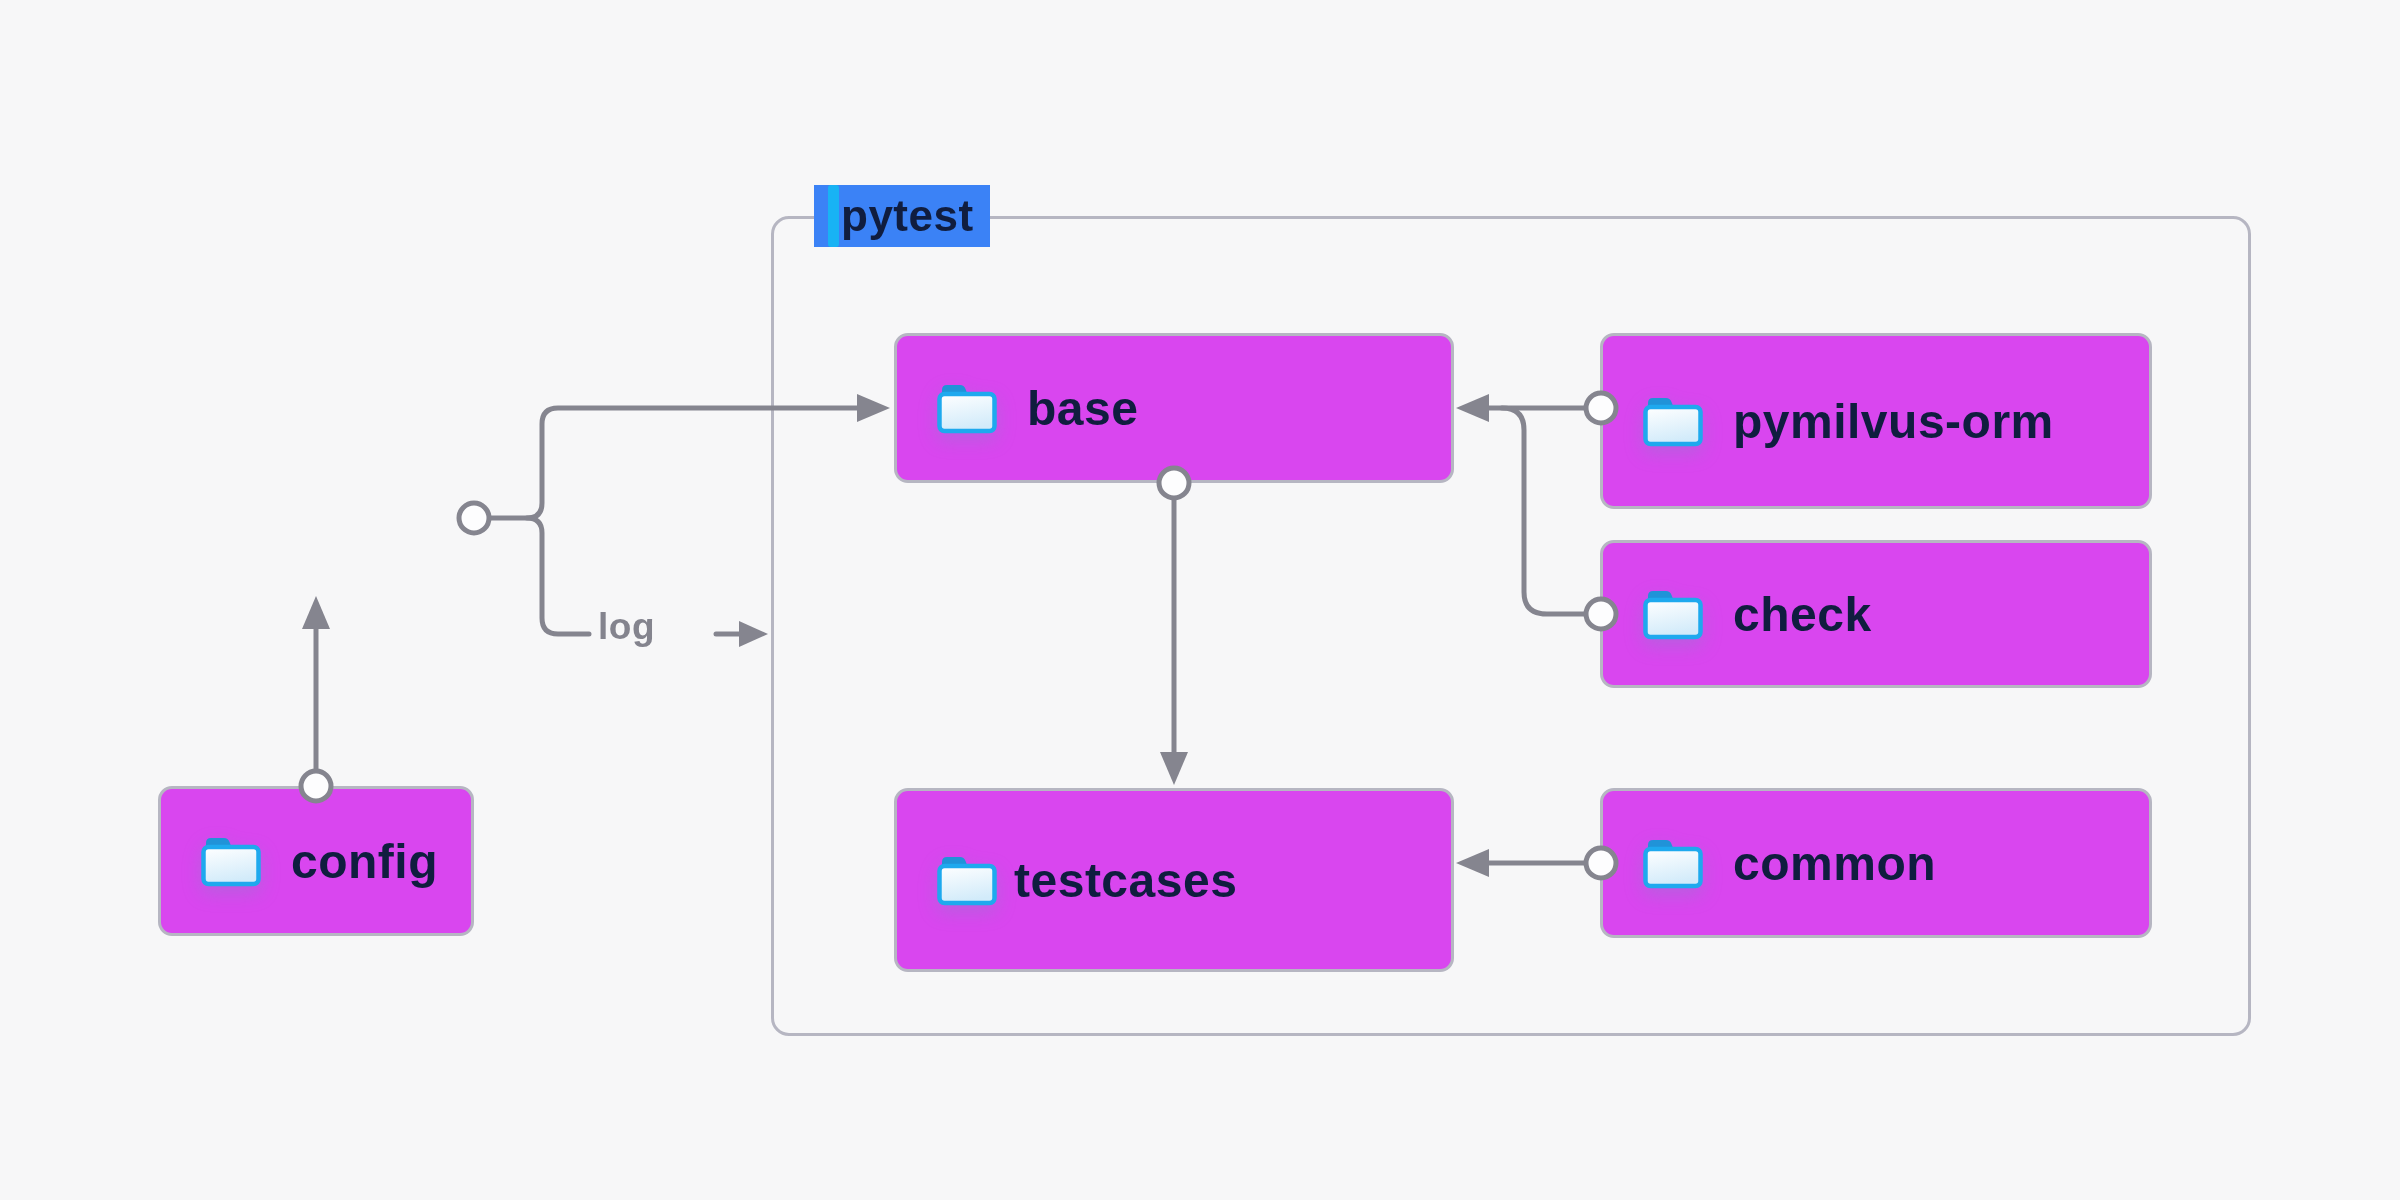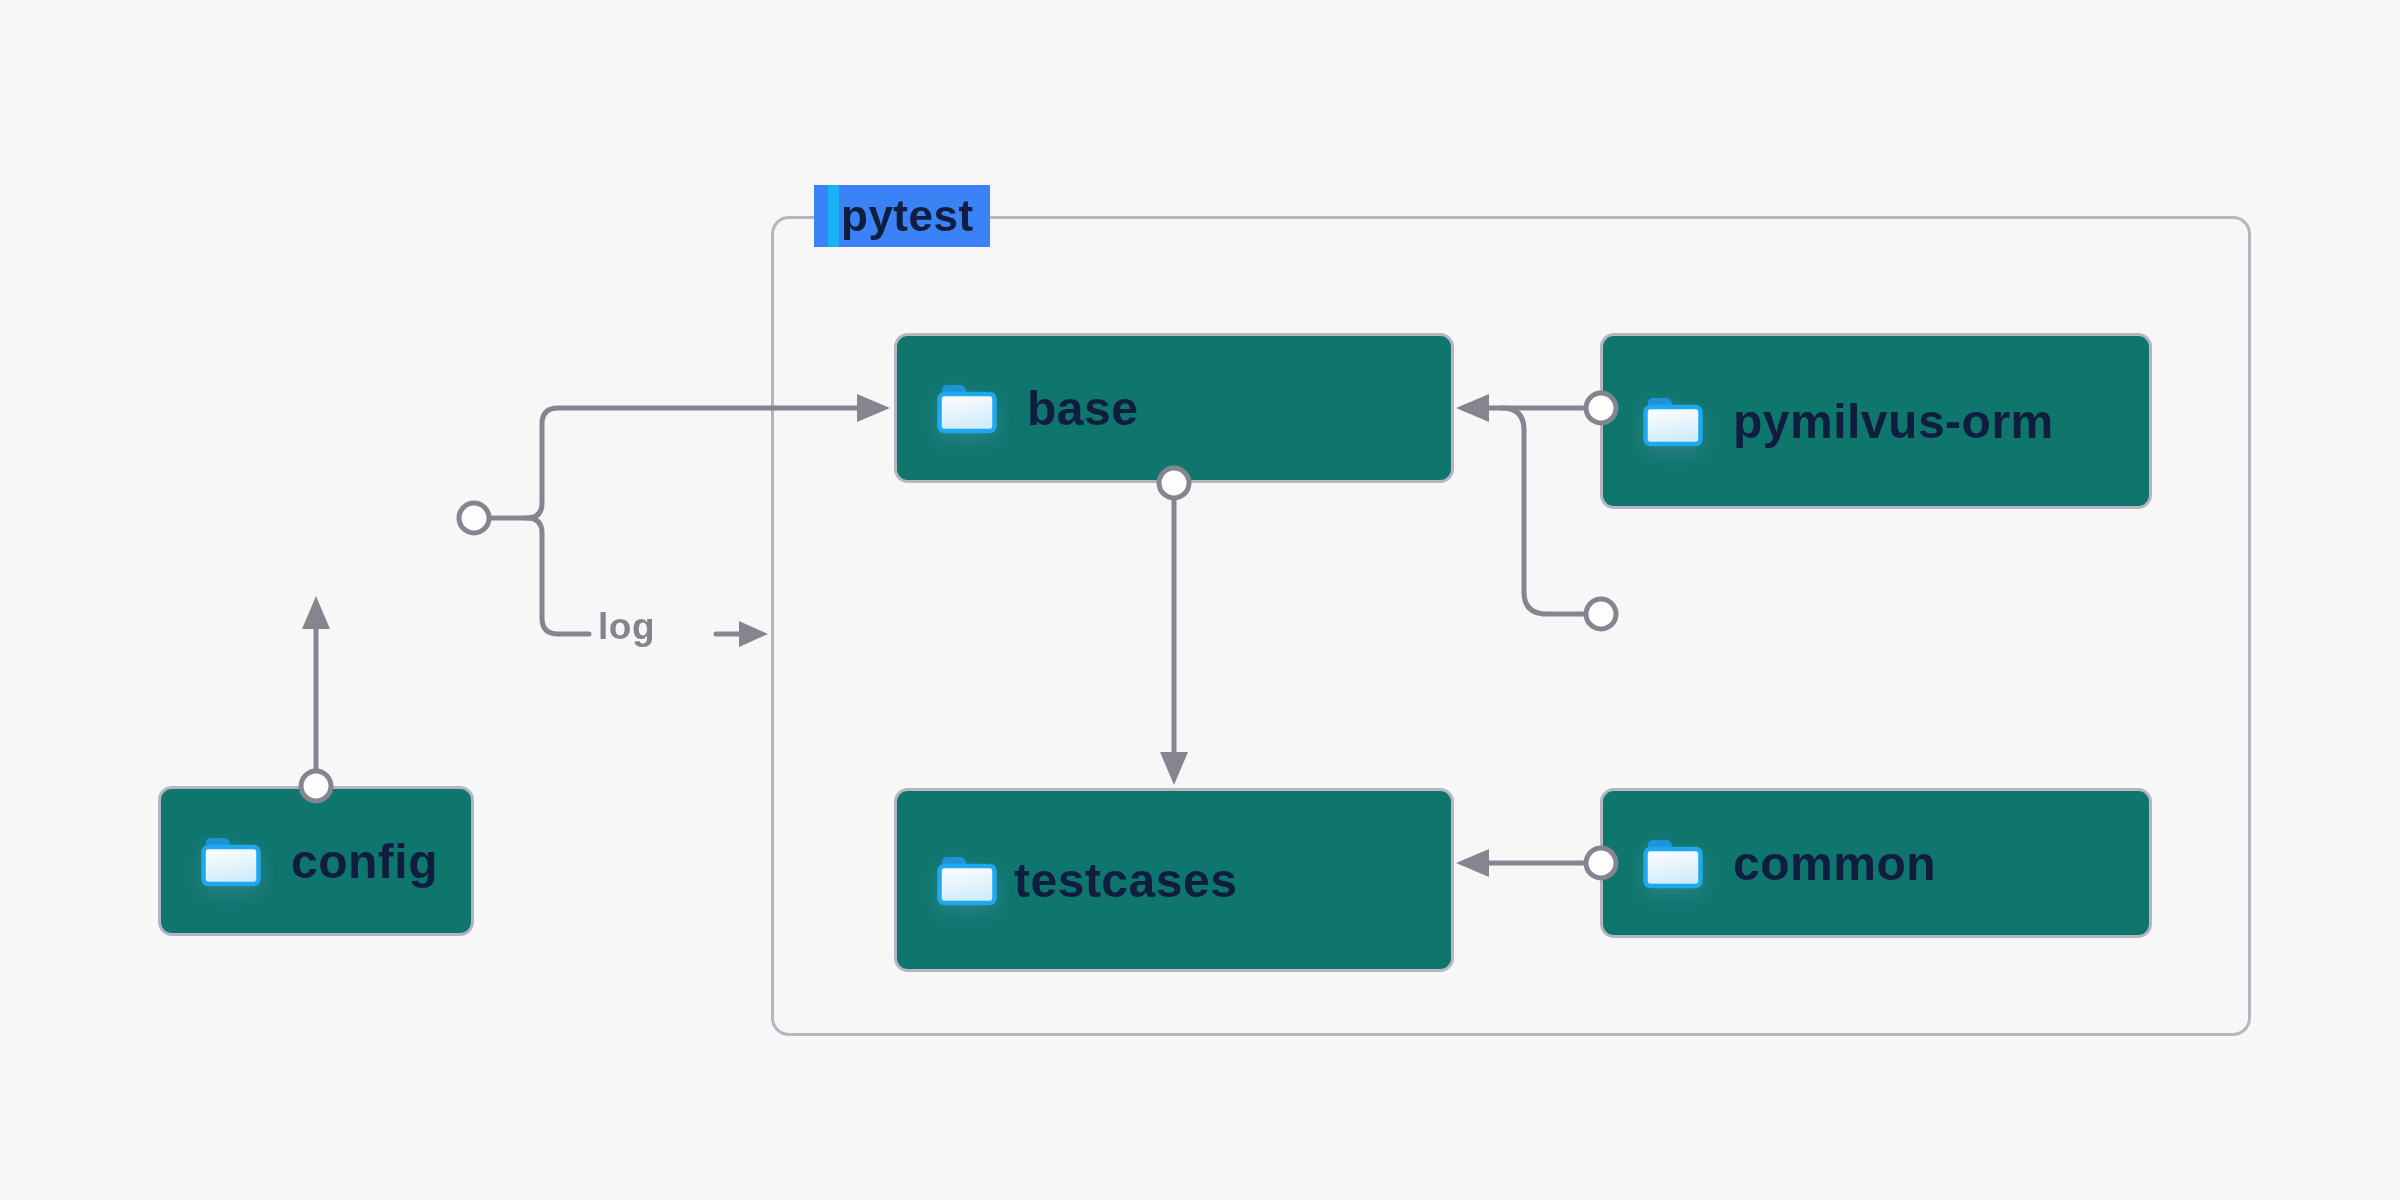--- a/index.html
+++ b/index.html
@@ -8,21 +8,21 @@
 
   
   .group{position:absolute;left:771px;top:216px;width:1474px;height:814px;
          border:3px solid #b6b6c2;border-radius:18px;z-index:1;}
   .group-label{position:absolute;left:814px;top:185px;height:62px;z-index:2;
          display:flex;align-items:center;gap:2px;background:#3b82f6;padding:0 16px 0 14px;}
   .group-label .bar{width:11px;height:62px;background:#18b3f4;border-radius:3px;}
   .group-label .txt{font-size:44px;font-weight:700;color:#101d3f;letter-spacing:.5px;}
 
   
-  .node{position:absolute;background:#0f766e;border:3px solid #b6b6c2;border-radius:14px;
+  .node{position:absolute;background:#d946ef;border:3px solid #b6b6c2;border-radius:14px;
         display:flex;align-items:center;padding-left:38px;gap:28px;box-sizing:border-box;z-index:2;}
   .node .label{font-size:48px;font-weight:700;color:#101d3f;letter-spacing:.5px;white-space:nowrap;}
   .folder{flex:0 0 auto;filter:drop-shadow(0 7px 9px rgba(110,150,190,.30));}
 
   .n-utils    {left:158px; top:443px; width:316px; height:150px;}
   .n-config   {left:158px; top:786px; width:316px; height:150px;}
   .n-base     {left:894px; top:333px; width:560px; height:150px;}
   .n-pymilvus {left:1600px;top:333px; width:552px; height:176px;}
   .n-check    {left:1600px;top:540px; width:552px; height:148px;}
   .n-testcases{left:894px; top:788px; width:560px; height:184px;gap:15px;}
@@ -118,20 +118,27 @@
   </div>
 
   <div class="node n-pymilvus">
     <svg class="folder" viewBox="0 0 64 54" width="64" height="54">
       <path d="M7 16 L7 9 Q7 4 12 4 L25 4 Q29 4 30.5 8 L33.5 16 Z" fill="#2093d8"></path>
       <rect x="4.5" y="13" width="55" height="37" rx="5" fill="url(#foldergrad)" stroke="#1ea9ee" stroke-width="4.5"></rect>
     </svg>
     <span class="label">pymilvus-orm</span>
   </div>
 
+  <div class="node n-check">
+    <svg class="folder" viewBox="0 0 64 54" width="64" height="54">
+      <path d="M7 16 L7 9 Q7 4 12 4 L25 4 Q29 4 30.5 8 L33.5 16 Z" fill="#2093d8"></path>
+      <rect x="4.5" y="13" width="55" height="37" rx="5" fill="url(#foldergrad)" stroke="#1ea9ee" stroke-width="4.5"></rect>
+    </svg>
+    <span class="label">check</span>
+  </div>
 
   <div class="node n-testcases">
     <svg class="folder" viewBox="0 0 64 54" width="64" height="54">
       <path d="M7 16 L7 9 Q7 4 12 4 L25 4 Q29 4 30.5 8 L33.5 16 Z" fill="#2093d8"></path>
       <rect x="4.5" y="13" width="55" height="37" rx="5" fill="url(#foldergrad)" stroke="#1ea9ee" stroke-width="4.5"></rect>
     </svg>
     <span class="label">testcases</span>
   </div>
 
   <div class="node n-common">

